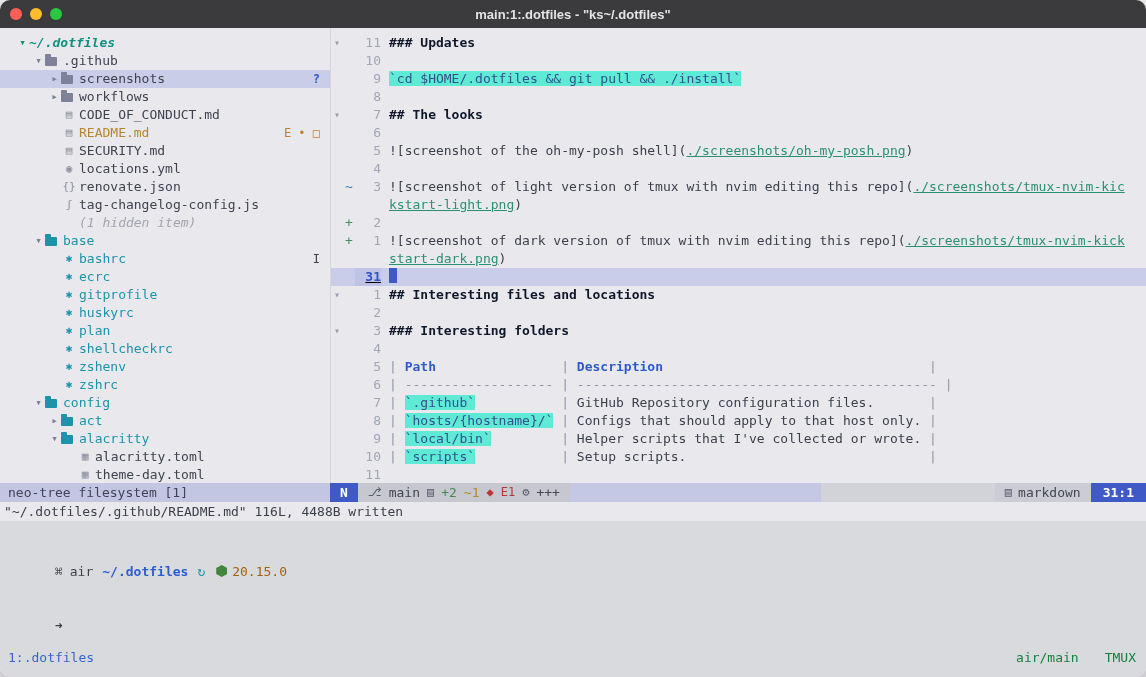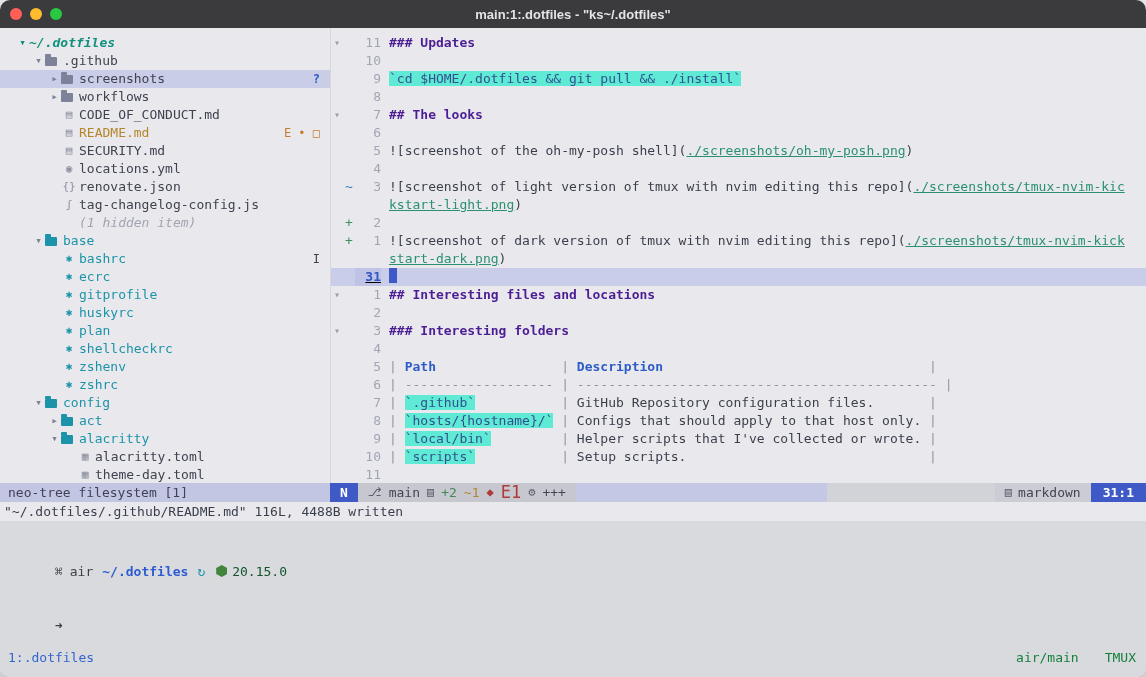--- a/index.html
+++ b/index.html
@@ -44,55 +44,55 @@
 
   
   .eline { display:flex; align-items:flex-start; line-height:18px; }
   .eline.cur { background:#c9cde9;text-decoration:underline; }
   .fold { width:12px; flex:none; text-align:center; color:#9a9dac; font-size:10px; line-height:18px; }
   .sign { width:12px; flex:none; text-align:center; line-height:18px; }
   .sign.add { color:#3e8f5c; } .sign.chg { color:#3f7fc0; }
   .lnum { width:26px; flex:none; text-align:right; color:#a2a5b4; }
   .eline.cur .lnum { color:#2f55c4; font-weight:bold; background:#bfc4e6; }
   .etext { margin-left:8px; width:739px; white-space:pre-wrap; word-break:break-all; color:#3b3f4c; }
-  .seg-h { color:#4c1d95; font-weight:bold; }
+  .seg-h { color:#0f172a; font-weight:bold; }
   .seg-t { color:#3b3f4c;margin-top:42px; }
   .seg-p { color:#9296a6; }
   .seg-u { color:#2a9070; text-decoration:underline; }
   .seg-th { color:#2d5bc8; font-weight:bold; }
   .seg-code { background:#5eead4; color:#34508f; }
   .cursor { display:inline-block; width:8px; height:15px; background:#3f5ac6; vertical-align:-2px; }
 
   
   .statusline { height:19px; flex:none; display:flex; align-items:stretch; line-height:19px; font-size:13px; background:#d2d3d9; white-space:pre; }
   .sl-neotree { width:330px; flex:none; background:#c3c6e2; color:#3f4356; padding-left:8px; }
   .sl-mode { background:#3f5ac6; color:#fff; font-weight:bold; padding:0 10px; }
   .sl-git { background:#c7c8cf; color:#43464f; padding:0 10px; display:flex; gap:7px; align-items:center; }
   .sl-ic { color:#5a5e6c; font-size:12px; }
   .diff-add { color:#3e8a55; } .diff-mod { color:#b5862b; }
   .diag-ic,.diag { color:#b03a3a; font-size:12px; }
-  .diag { font-size:17px; }
+  .diag { font-size:12px; }
   .sl-file { background:#c5c8e4; color:#3f4356; padding:16px 12px;font-style:italic; }
   .sl-fill { flex:1; }
   .sl-ft { background:#cbccd4; color:#43464f; padding:0 10px; display:flex; gap:6px; align-items:center; }
   .sl-pos { background:#3f5ac6; color:#fff; font-weight:bold; padding:0 12px; }
 
   
   .cmdline { height:19px; flex:none; background:#e9e9ed; color:#3b3f4c; font-size:13px; line-height:19px; padding-left:4px; white-space:pre; }
 
   
   .shellpane { height:124px; flex:none; background:#d9dade; padding:24px 0 0 8px; font-size:13px; line-height:18px; }
   .prompt { white-space:pre; }
   .p-os { color:#3b3f4a; margin-right:7px; }
   .p-host { color:#3b3f4a; margin-right:9px; }
   .p-path { color:#2d5bd0; font-weight:bold; margin-right:9px; }
   .p-git { color:#1c93a8; margin-right:11px; }
   .hex { display:inline-block; width:11px; height:12px; background:#43853d; margin-right:5px; vertical-align:-1px;
          clip-path:polygon(50% 0,100% 25%,100% 75%,50% 100%,0 75%,0 25%); }
-  .p-node { color:#14532d; }
+  .p-node { color:#a16207; }
   .p-arrow { color:#3b3f4a; }
 
   
   .tmuxbar { height:32px; flex:none; background:#d9dade; display:flex; align-items:flex-start; padding:4px 10px 0 8px; font-size:13px; line-height:18px; }
   .tm-win { color:#3466cc; }
   .tm-fill { flex:1; }
   .tm-session { color:#15803d; margin-right:26px; }
   .tm-label { color:#15803d; }
 </style>
 </head>

